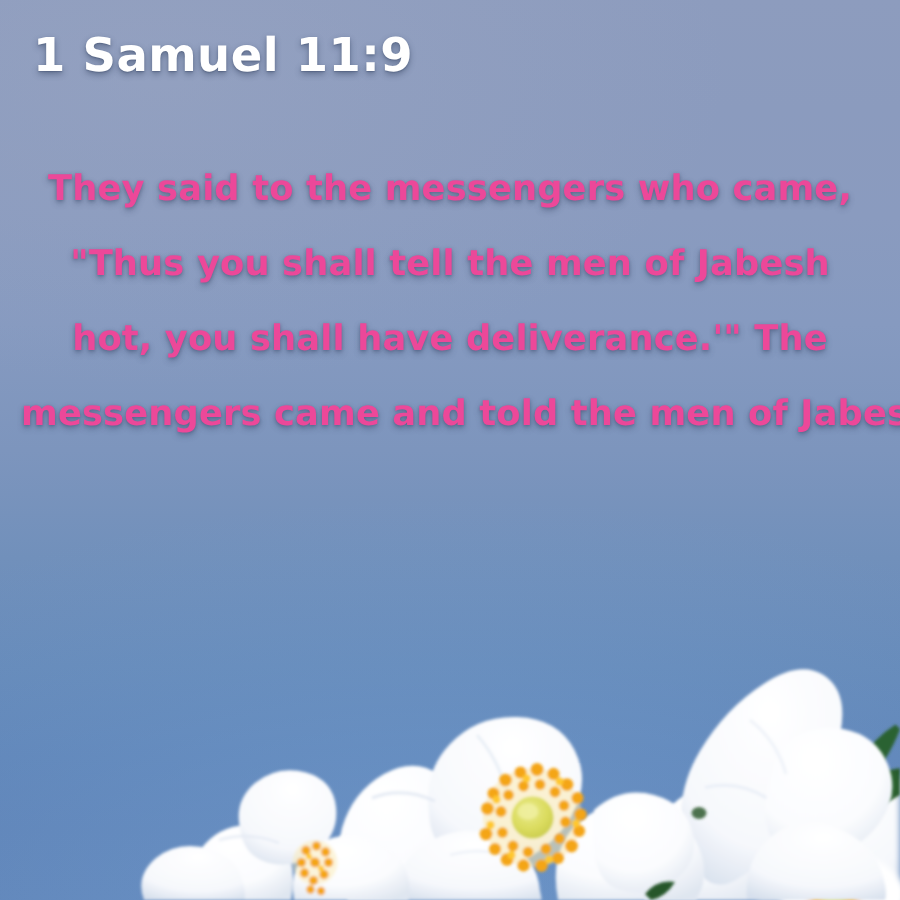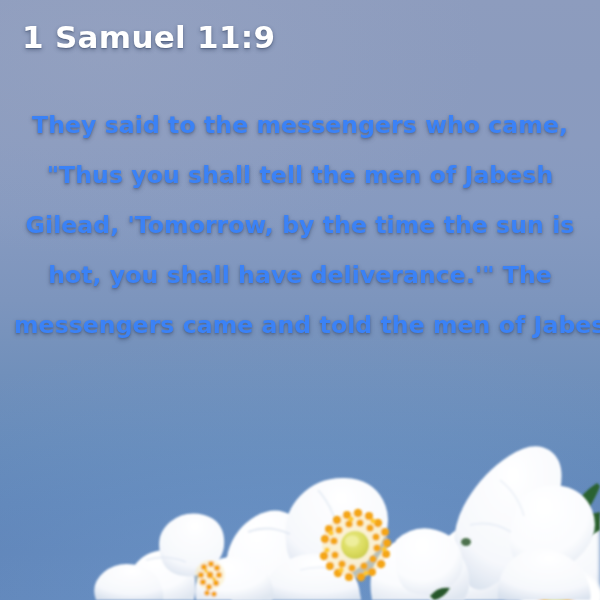--- a/index.html
+++ b/index.html
@@ -62,21 +62,21 @@
     left: 14px;
     right: 14px;
     top: 100px;
     text-align: center;
   }
   .verse-line {
     font-family: "DejaVu Sans", sans-serif;
     font-weight: 700;
     font-size: 23.5px;
     line-height: 50px;
-    color: #3b82f6;
+    color: #ec4899;
     letter-spacing: 0.1px;
     text-shadow: 0 2px 4px rgba(45,60,90,0.42), 0 1px 2px rgba(45,60,90,0.30);
     white-space: nowrap;
   }
 
   
   .flora {
     position: absolute;
     left: 0;
     right: 0;
@@ -92,21 +92,20 @@
 <div id="card">
 
   <div class="sky"></div>
   <div class="sky-haze"></div>
 
   <div class="title">1 Samuel 11:9</div>
 
   <div class="verse">
     <div class="verse-line">They said to the messengers who came,</div>
     <div class="verse-line">"Thus you shall tell the men of Jabesh</div>
-    <div class="verse-line">Gilead, 'Tomorrow, by the time the sun is</div>
     <div class="verse-line">hot, you shall have deliverance.'" The</div>
     <div class="verse-line">messengers came and told the men of Jabesh;</div>
   </div>
 
   <div class="flora">
     <svg viewBox="0 0 600 180" xmlns="http://www.w3.org/2000/svg">
       <defs>
         <radialGradient id="pet" cx="40%" cy="25%" r="85%">
           <stop offset="0%" stop-color="#ffffff"></stop>
           <stop offset="62%" stop-color="#fbfcfe"></stop>

